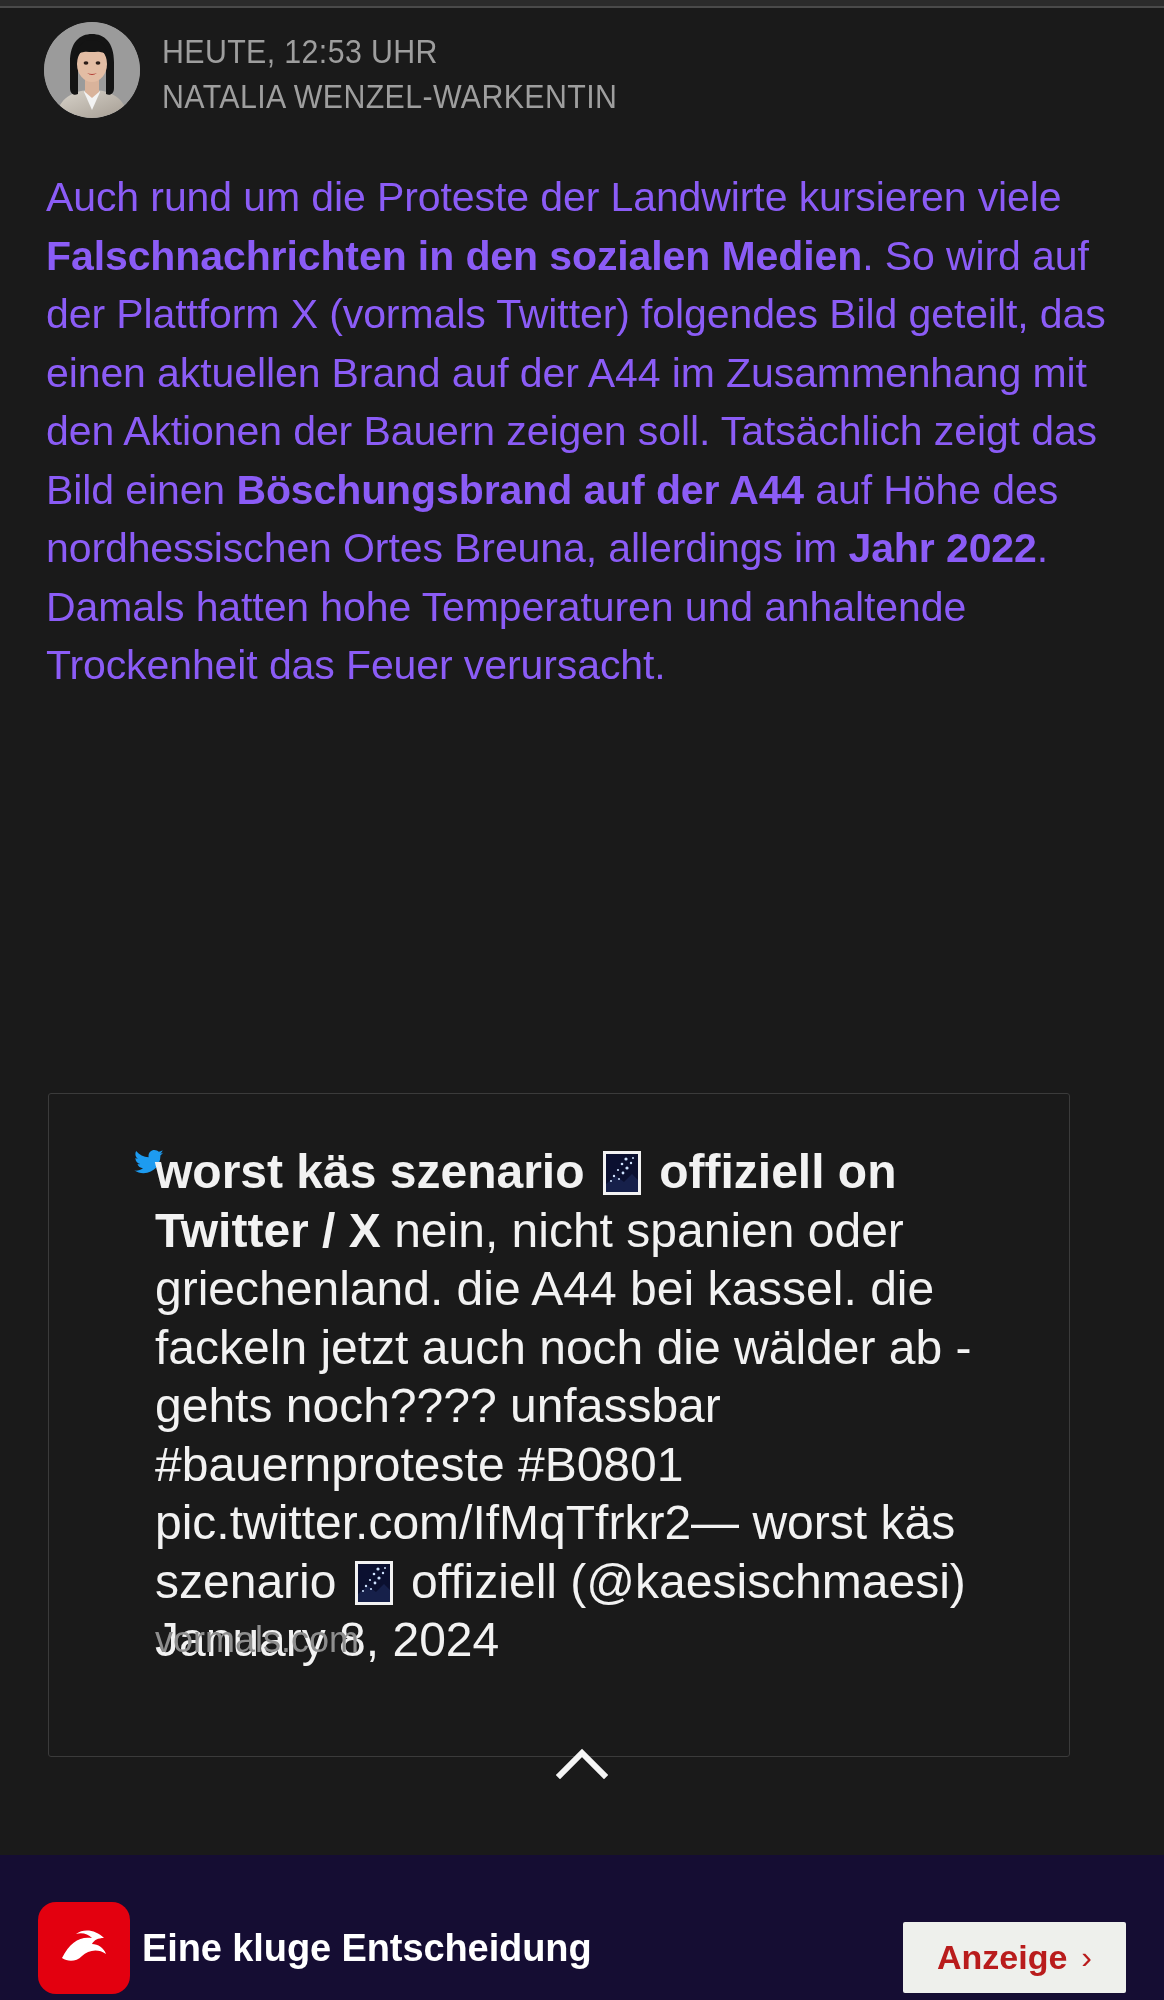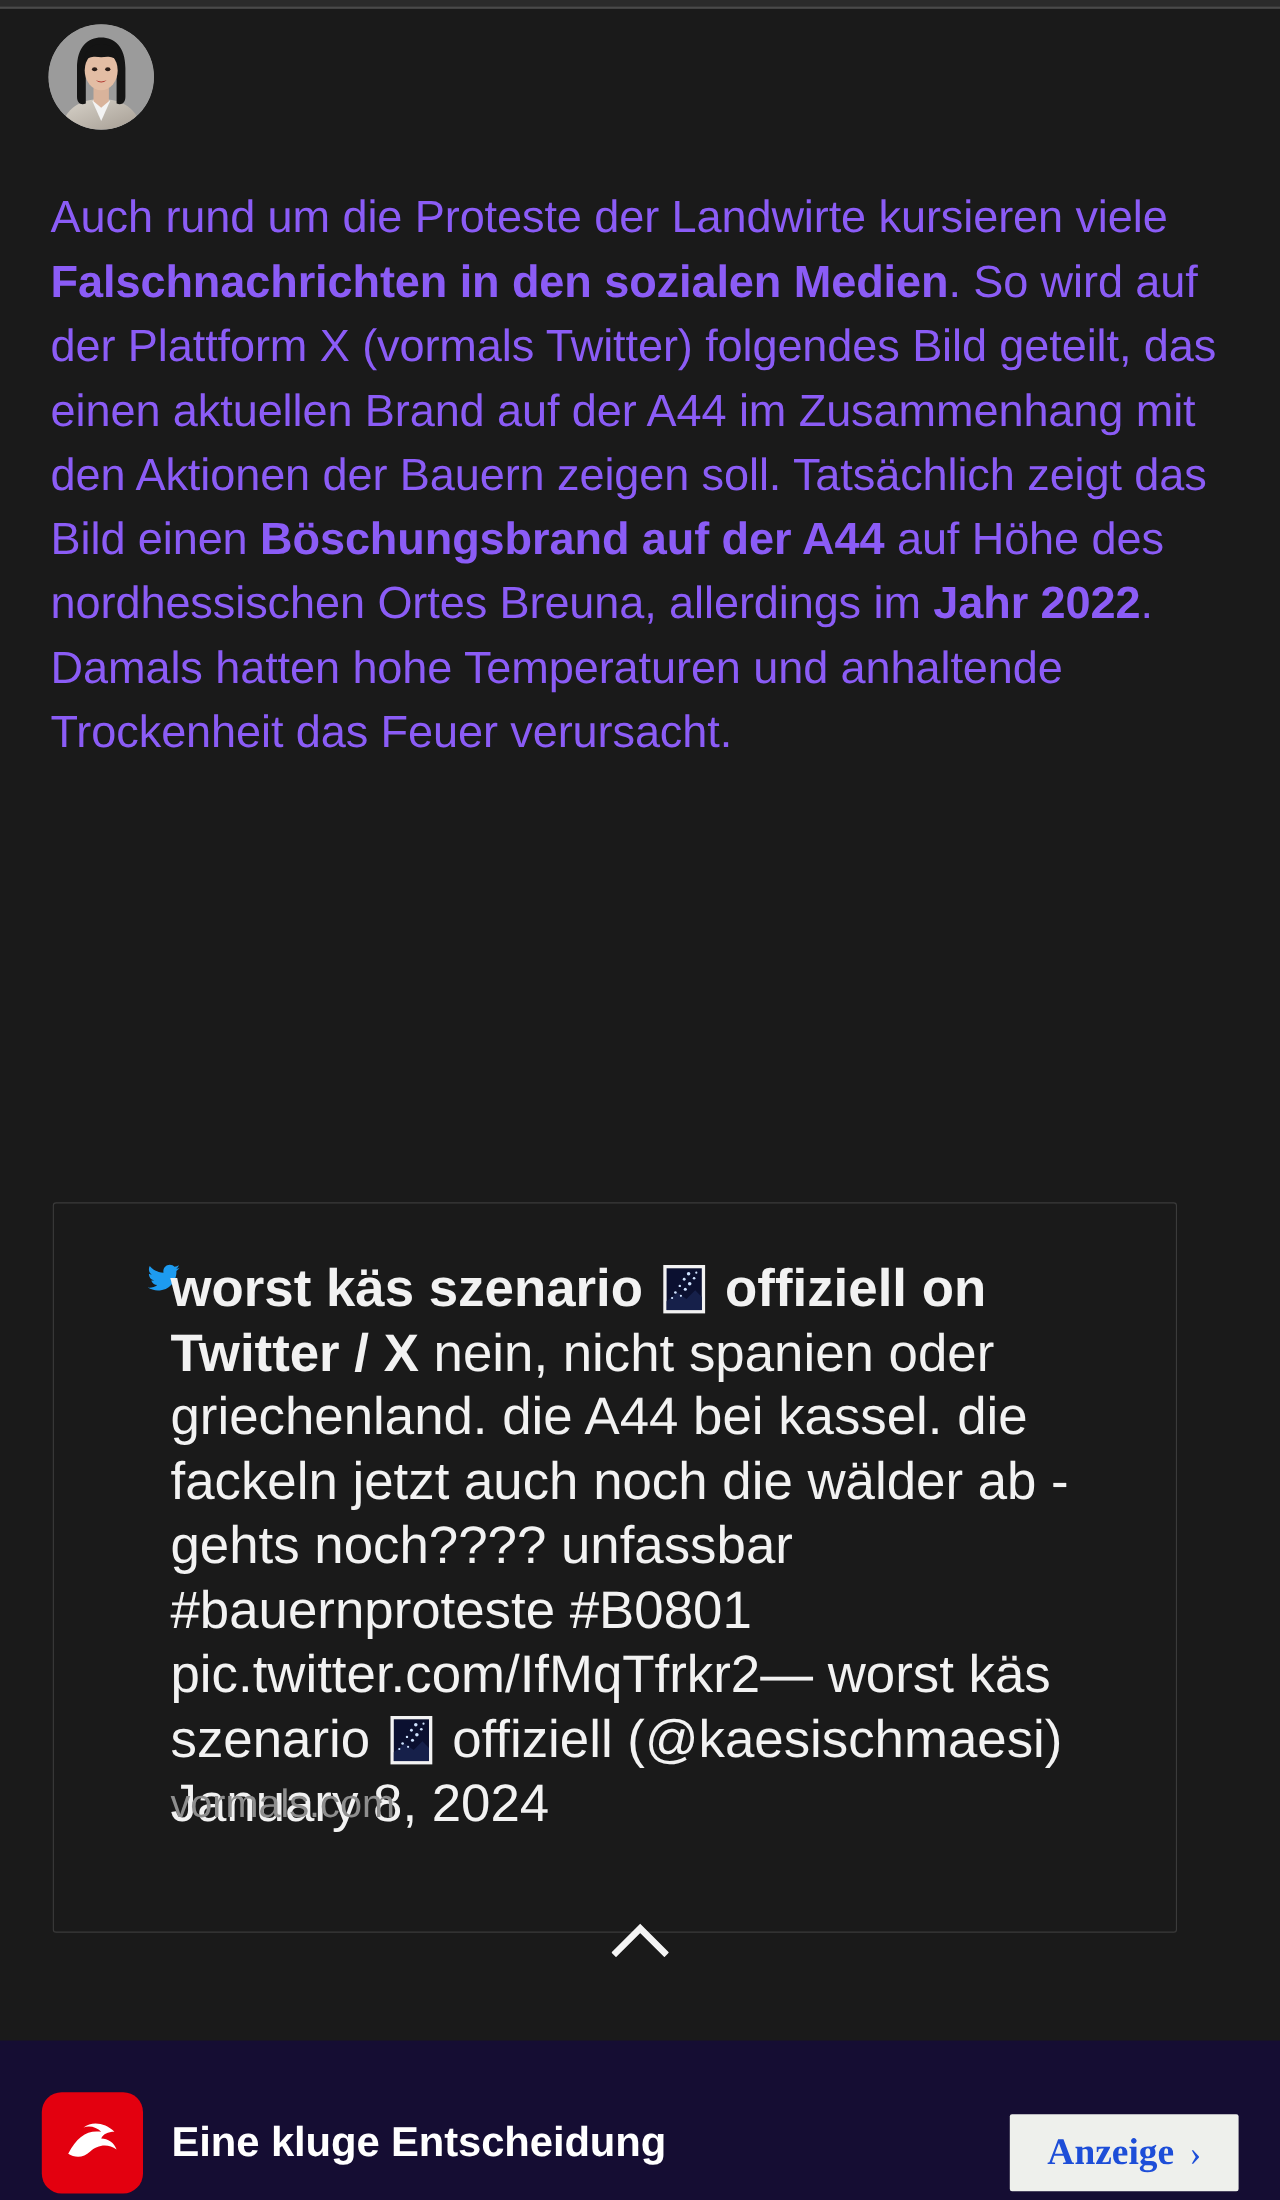--- a/index.html
+++ b/index.html
@@ -173,21 +173,21 @@
     overflow: hidden;
   }
   .promo-inner {
     position: absolute;
     left: 38px;
     bottom: 0;
     right: 38px;
     height: 104px;
     display: flex;
     align-items: center;
-    gap: 26px;
+    gap: 12px;
   }
   .promo-logo {
     width: 92px;
     height: 92px;
     border-radius: 18px;
     background: #e3000f;
     flex: 0 0 auto;
     display:flex; align-items:center; justify-content:center;
   }
   .promo-logo svg { display:block; width: 72px; height: 72px; }
@@ -196,32 +196,31 @@
     font-size: 38px;
     font-weight: 700;
     color: #ffffff;
     letter-spacing: -0.1px;
     white-space: nowrap;
   }
   .promo-spacer { flex: 1 1 auto; }
 
   .promo-cta {
     background: #eef0ec;
-    color: #1d4ed8;
+    color: #b91c1c;
     font-size: 34px;
     font-weight: 700;
     padding: 16px 34px 16px 34px;
     border-radius: 2px;
     white-space: nowrap;
     display: flex;
     align-items: center;
     gap: 14px;
     flex: 0 0 auto;
     margin-bottom: -18px;
-    font-family: Liberation Serif, serif;
   }
   .cta-arrow { font-size: 32px; font-weight: 400; }
 </style>
 </head>
 <body>
 
 <div class="page">
 
   <div class="top-edge"></div>
   <div class="top-edge-line"></div>
@@ -255,20 +254,24 @@
           <path d="M32 34 C34 22 40 18 48 18 C56 18 62 22 64 34 C58 28 52 30 48 30 C44 30 38 28 32 34 Z" fill="#141414"></path>
 
           <ellipse cx="42" cy="41" rx="2.4" ry="1.8" fill="#2b1d18"></ellipse>
           <ellipse cx="54" cy="41" rx="2.4" ry="1.8" fill="#2b1d18"></ellipse>
 
           <path d="M43 51 q5 4 10 0 q-5 2 -10 0 z" fill="#b23a33"></path>
         </g>
       </svg>
     </div>
 
+    <div class="meta">
+      <div class="meta-line">HEUTE, 12:53 UHR</div>
+      <div class="meta-line">NATALIA WENZEL-WARKENTIN</div>
+    </div>
   </div>
 
   <div class="article-body" id="article-paragraph"><span>Auch rund um die Proteste der Landwirte kursieren viele </span><b>Falschnachrichten in den sozialen Medien</b><span>. So wird auf der Plattform X (vormals Twitter) folgendes Bild geteilt, das einen aktuellen Brand auf der A44 im Zusammenhang mit den Aktionen der Bauern zeigen soll. Tatsächlich zeigt das Bild einen </span><b>Böschungsbrand auf der A44</b><span> auf Höhe des nordhessischen Ortes Breuna, allerdings im </span><b>Jahr 2022</b><span>. Damals hatten hohe Temperaturen und anhaltende Trockenheit das Feuer verursacht.</span></div>
 
   <div class="tweet-card">
     <span class="bird-icon">
       <svg viewBox="0 0 24 20" xmlns="http://www.w3.org/2000/svg" aria-hidden="true">
         <path fill="#1d9bf0" d="M23.6 2.4c-.9.4-1.8.7-2.8.8 1-.6 1.8-1.6 2.1-2.7-.9.6-2 1-3.1 1.2C18.9.9 17.7.3 16.3.3c-2.6 0-4.7 2.1-4.7 4.7 0 .4 0 .7.1 1.1C7.8 5.9 4.1 4 1.7 1.1c-.4.7-.6 1.5-.6 2.4 0 1.6.8 3.1 2.1 3.9-.8 0-1.5-.2-2.1-.6v.1c0 2.3 1.6 4.2 3.8 4.6-.4.1-.8.2-1.2.2-.3 0-.6 0-.9-.1.6 1.9 2.3 3.2 4.4 3.3-1.6 1.3-3.6 2-5.8 2-.4 0-.8 0-1.1-.1 2.1 1.3 4.6 2.1 7.3 2.1 8.7 0 13.5-7.2 13.5-13.5v-.6c.9-.7 1.7-1.5 2.3-2.4z"></path>
       </svg>
     </span>

